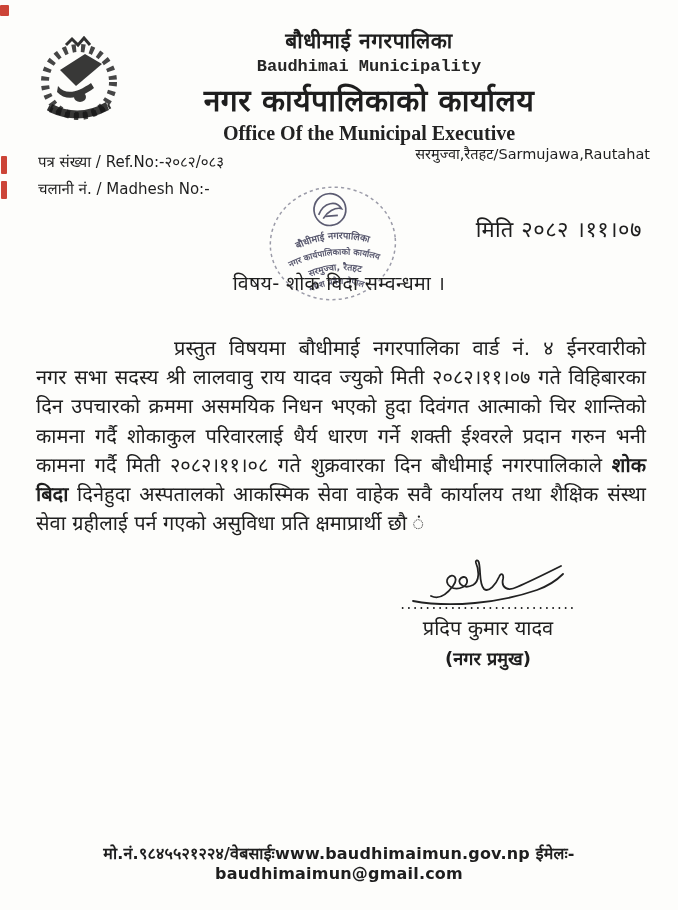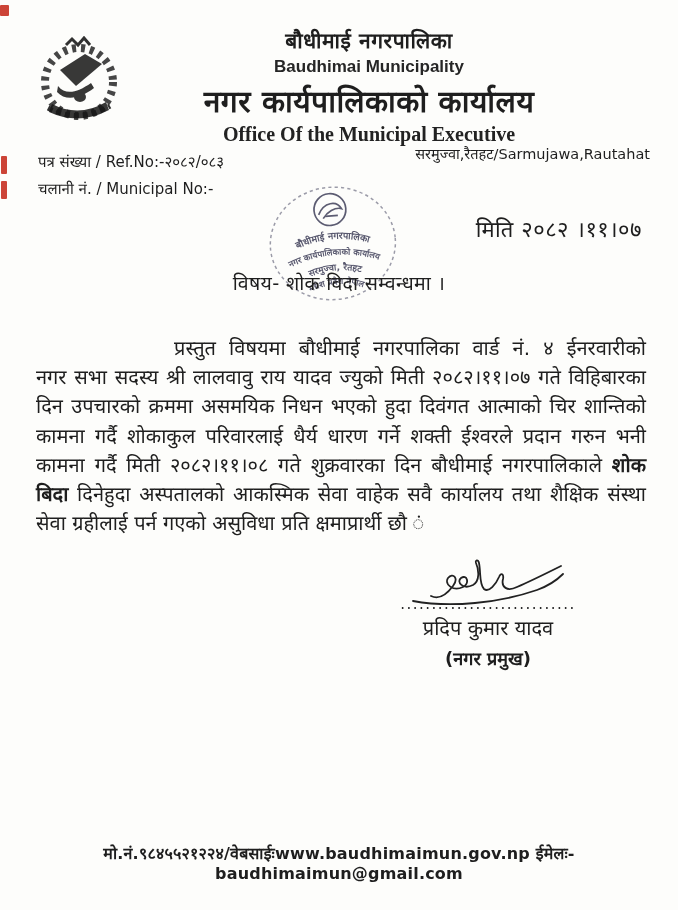--- a/index.html
+++ b/index.html
@@ -6,21 +6,21 @@
   body{
     width:678px;height:910px;position:relative;overflow:hidden;
     background:#fdfdfb;color:#1e1e1e;
     font-family:"DejaVu Sans",sans-serif;
     -webkit-font-smoothing:antialiased;
   }
   .abs{position:absolute;}
   
   .letterhead{left:70px;right:10px;top:26px;text-align:center;}
   .lh-np1{font-size:21px;font-weight:700;letter-spacing:.5px;}
-  .lh-en1{font-size:17px;font-family:Liberation Sans, sans-serif;font-weight:600;margin-top:3px;color:#262626;}
+  .lh-en1{font-size:17px;font-family:Liberation Mono, monospace;font-weight:600;margin-top:3px;color:#262626;}
   .lh-np2{font-size:30px;font-weight:700;margin-top:3px;letter-spacing:.5px;}
   .lh-en2{font-size:20px;font-family:"Liberation Serif",serif;font-weight:600;margin-top:2px;color:#222;text-align:center;}
   
   .emblem{left:28px;top:36px;width:102px;height:100px;}
   
   .refblock{left:38px;top:149px;font-size:15px;line-height:27px;}
   .addrblock{right:28px;top:143px;font-size:14.5px;line-height:22px;text-align:center;margin-left:35px;}
   .dateline{right:36px;top:213px;font-size:22px;letter-spacing:.5px;}
   
   .stamp{left:263px;top:184px;width:140px;height:122px;transform:rotate(-5deg);opacity:.88;}
@@ -76,21 +76,21 @@
 
 <div class="abs letterhead">
   <div class="lh-np1">बौधीमाई नगरपालिका</div>
   <div class="lh-en1">Baudhimai Municipality</div>
   <div class="lh-np2">नगर कार्यपालिकाको कार्यालय</div>
   <div class="lh-en2">Office Of the Municipal Executive</div>
 </div>
 
 <div class="abs refblock">
   <div><span>पत्र संख्या / Ref.No:-</span><span>२०८२/०८३</span></div>
-  <div>चलानी नं. / Municipal No:-</div>
+  <div>चलानी नं. / Madhesh No:-</div>
 </div>
 
 <div class="abs addrblock">
   <div>सरमुज्वा,रैतहट/Sarmujawa,Rautahat</div>
 </div>
 
 <svg class="abs stamp" viewBox="0 0 130 115">
   <defs>
     <path id="arc1" d="M 18,64 Q 65,40 112,64"></path>
     <path id="arc2" d="M 16,78 Q 65,56 114,78"></path>

